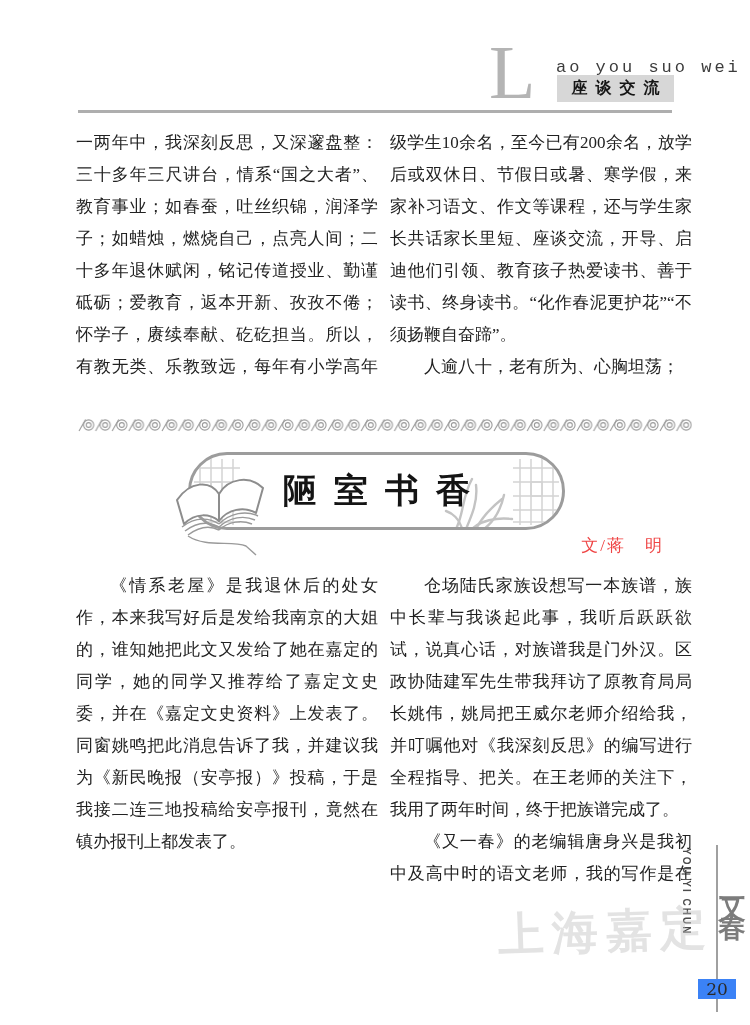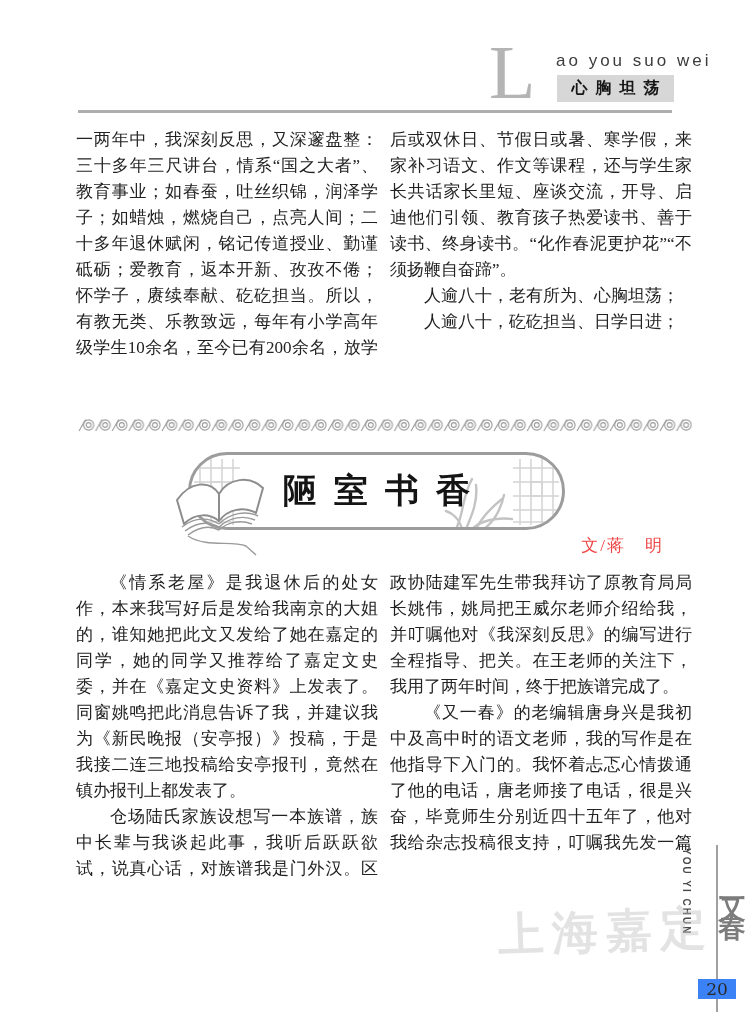--- a/index.html
+++ b/index.html
@@ -1,29 +1,29 @@
 <!DOCTYPE html>
 <html><head>
 <meta charset="utf-8">
 <style>
   * { margin:0; padding:0; box-sizing:border-box; }
   body { background:#e8e8e8; font-family:"Liberation Serif","DejaVu Serif",serif; }
   .page { position:relative; width:750px; height:1025px; background:#ffffff; overflow:hidden; margin:0 auto; }
 
   
   .big-l { position:absolute; left:489px; top:34px; font-size:76px; line-height:1; color:#b4b4b4; font-family:"Liberation Serif",serif; }
-  .pinyin { position:absolute; left:556px; top:51px; font-size:17px; letter-spacing:3px; color:#3c3c3c; font-family:Liberation Sans, sans-serif; }
+  .pinyin { position:absolute; left:556px; top:58px; font-size:17px; letter-spacing:3px; color:#3c3c3c; font-family:Liberation Mono, monospace; }
   .col-title-box { position:absolute; left:557px; top:75px; width:117px; height:27px; background:#d7d7d7;
     display:flex; align-items:center; justify-content:center; font-family:"Liberation Sans",sans-serif;
     font-weight:bold; font-size:16px; color:#161616; letter-spacing:8px; padding-left:8px; }
   .header-rule { position:absolute; left:78px; top:110px; width:594px; height:3px; background:#aeaeae; }
 
   
   .cols { position:absolute; left:76px; width:616px; column-count:2; column-gap:12px; column-fill:auto; overflow:hidden;
-    font-size:17px; line-height:26px; color:#222222; text-align:justify; }
+    font-size:17px; line-height:32px; color:#222222; text-align:justify; }
   .cols-top { top:127px; height:257px; }
   .cols-main { top:570px; height:333px; }
   .cols p { margin:0; }
   .cols p.ind { text-indent:2em; }
 
   
   .divider { position:absolute; left:78px; top:417px; width:614px; height:16px; }
 
   
   .feature-pill { position:absolute; left:188px; top:452px; width:377px; height:78px;
@@ -54,21 +54,21 @@
     color:#bdbdbd; opacity:.42; letter-spacing:8px; z-index:4; transform:rotate(-2deg);
     font-family:"Liberation Serif",serif; pointer-events:none; }
 </style>
 </head>
 <body>
 
 <div class="page">
 
   <div class="big-l">L</div>
   <div class="pinyin">ao you suo wei</div>
-  <div class="col-title-box">心胸坦荡</div>
+  <div class="col-title-box">座谈交流</div>
   <div class="header-rule"></div>
 
   <section class="cols cols-top">
     <p>一两年中，我深刻反思，又深邃盘整：三十多年三尺讲台，情系“国之大者”、教育事业；如春蚕，吐丝织锦，润泽学子；如蜡烛，燃烧自己，点亮人间；二十多年退休赋闲，铭记传道授业、勤谨砥砺；爱教育，返本开新、孜孜不倦；怀学子，赓续奉献、矻矻担当。所以，有教无类、乐教致远，每年有小学高年级学生10余名，至今已有200余名，放学后或双休日、节假日或暑、寒学假，来家补习语文、作文等课程，还与学生家长共话家长里短、座谈交流，开导、启迪他们引领、教育孩子热爱读书、善于读书、终身读书。“化作春泥更护花”“不须扬鞭自奋蹄”。</p>
     <p class="ind">人逾八十，老有所为、心胸坦荡；</p>
     <p class="ind">人逾八十，矻矻担当、日学日进；</p>
 
   </section>
 
   <svg class="divider" width="614" height="16" viewBox="0 0 614 16">

